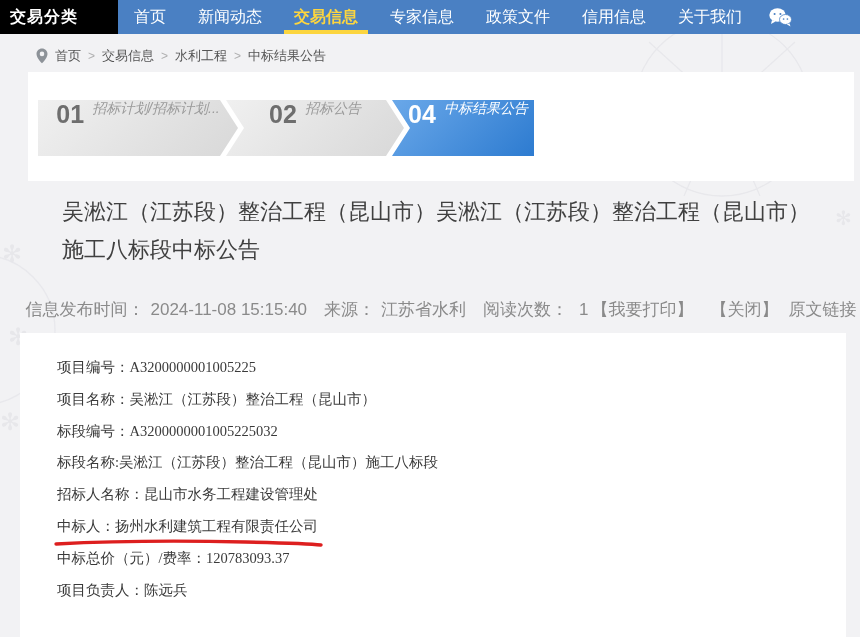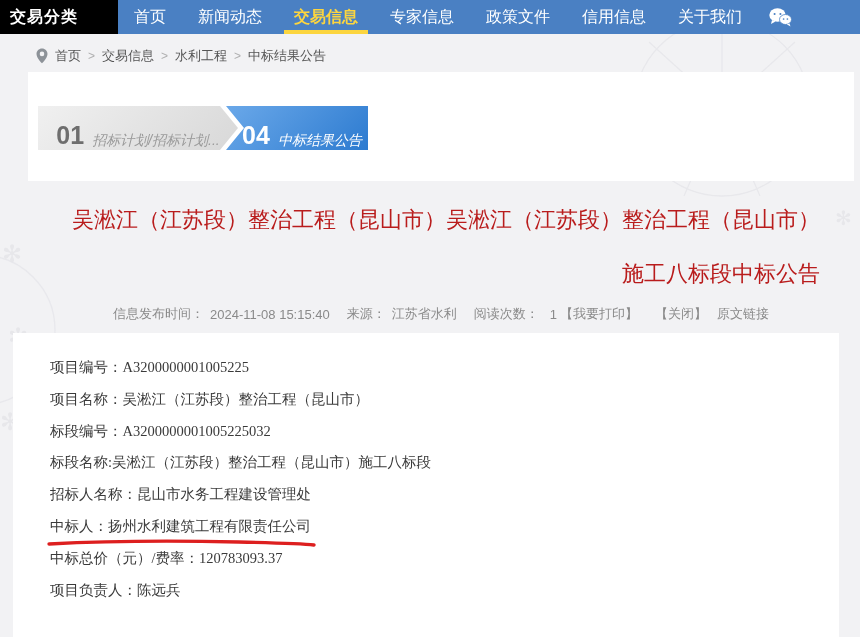--- a/index.html
+++ b/index.html
@@ -39,55 +39,55 @@
   .breadcrumb .sep{color:#b0b0b0;margin:0 7px;font-size:12px;}
   .crumb{cursor:pointer;}
   .pin{margin-right:7px;display:flex;align-items:center;}
   
   .steps-panel{
     position:absolute;left:28px;top:72px;width:826px;height:109px;
     background:#ffffff;z-index:3;box-sizing:border-box;padding:26px 0 0 10px;
   }
   .steps{display:flex;align-items:center;height:60px;}
   .step{
-    height:44px;display:flex;align-items:flex-end;justify-content:center;
+    height:56px;display:flex;align-items:flex-start;justify-content:center;
     box-sizing:border-box;cursor:pointer;flex:none;
   }
   .step .num{font-size:25px;font-weight:700;color:#6e6e6e;letter-spacing:0px;}
   .step .lbl{font-size:14px;color:#9a9a9a;margin-left:8px;white-space:nowrap;font-style:italic;}
   .step.gray{background:linear-gradient(135deg,#f0f0f0 0%,#d8d8d8 100%);}
   .step.s1{width:200px;clip-path:polygon(0 0,calc(100% - 18px) 0,100% 50%,calc(100% - 18px) 100%,0 100%);}
   .step.mid{margin-left:-12px;clip-path:polygon(0 0,calc(100% - 18px) 0,100% 50%,calc(100% - 18px) 100%,0 100%,18px 50%);}
   .step.s2{width:178px;}
   .step.s3{width:172px;}
   .step.s4{
     width:142px;margin-left:-12px;
     clip-path:polygon(0 0,100% 0,100% 100%,0 100%,18px 50%);
     background:linear-gradient(135deg,#6aa8e9 0%,#2d7bd0 100%);
     padding-left:10px;
   }
   .step.s4 .num,.step.s4 .lbl{color:#ffffff;}
   
   .article-title{
     position:absolute;left:28px;top:193px;width:826px;z-index:3;
     box-sizing:border-box;padding:0 34px;
-    font-size:22px;line-height:54px;color:#b91c1c;text-align:right;
+    font-size:22px;line-height:38px;color:#404040;text-align:left;
     font-weight:400;
   }
   .meta{
-    position:absolute;left:28px;top:305px;width:826px;z-index:3;
+    position:absolute;left:28px;top:298px;width:826px;z-index:3;
     display:flex;justify-content:center;align-items:center;
-    font-size:13px;color:#8a8a8a;white-space:nowrap;
+    font-size:17px;color:#8a8a8a;white-space:nowrap;
   }
   .meta span{margin:0 7px;}
   .meta .tight{margin:0 3px;}
   .meta .link{cursor:pointer;}
   
   .content-panel{
-    position:absolute;left:13px;top:333px;width:826px;height:304px;
+    position:absolute;left:20px;top:333px;width:826px;height:304px;
     background:#ffffff;z-index:3;box-sizing:border-box;
     padding:19px 30px 0 37px;
   }
   .field{
     height:31.8px;line-height:31.8px;
     font-family:"Liberation Serif","DejaVu Serif",serif;
     font-size:14.5px;color:#3a3a3a;white-space:nowrap;
   }
   .field .pair{position:relative;display:inline-block;}
   .red-underline{
@@ -159,20 +159,24 @@
   <span class="sep">&gt;</span>
   <span class="crumb">中标结果公告</span>
 </div>
 
 <div class="steps-panel">
   <div class="steps">
     <div class="step gray s1">
       <span class="num">01</span>
       <span class="lbl">招标计划/招标计划...</span>
     </div>
+    <div class="step gray mid s2">
+      <span class="num">02</span>
+      <span class="lbl">招标公告</span>
+    </div>
     <div class="step s4">
       <span class="num">04</span>
       <span class="lbl">中标结果公告</span>
     </div>
   </div>
 </div>
 
 <div class="article-title">吴淞江（江苏段）整治工程（昆山市）吴淞江（江苏段）整治工程（昆山市）施工八标段中标公告</div>
 
 <div class="meta">

